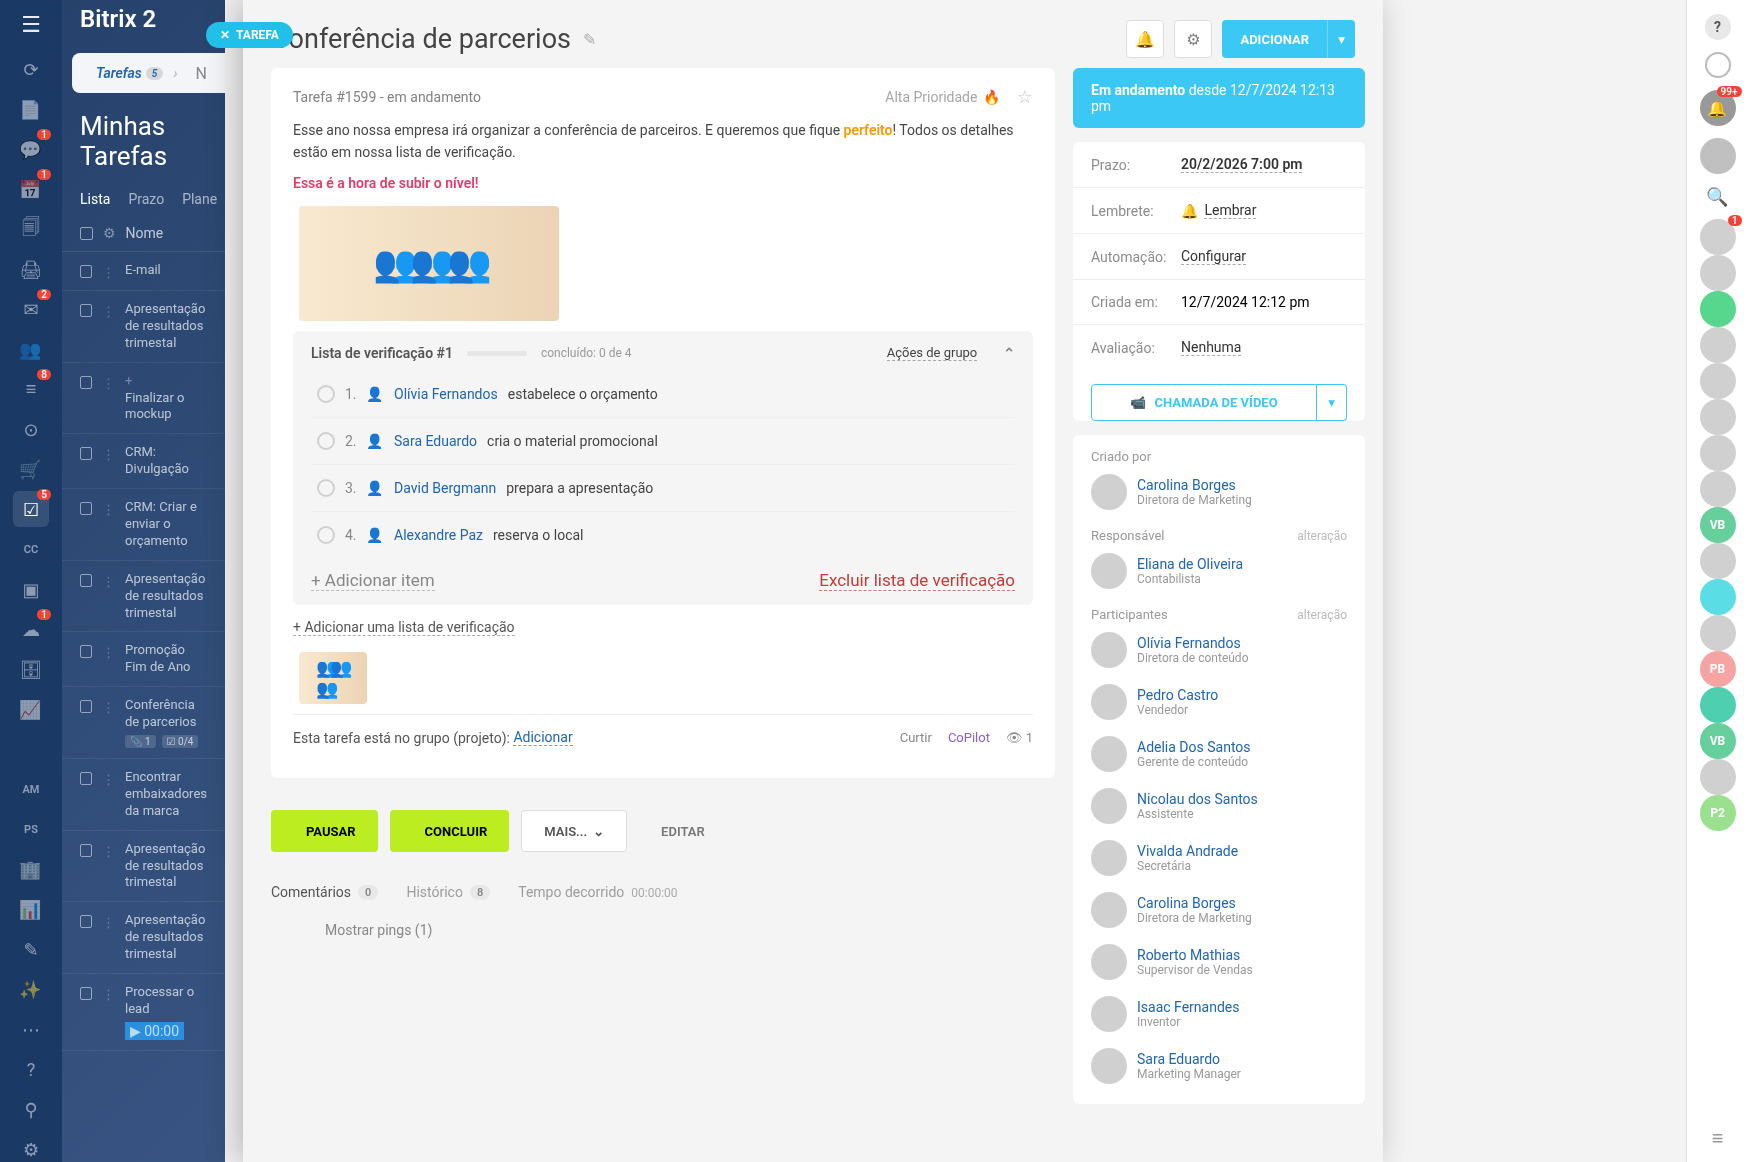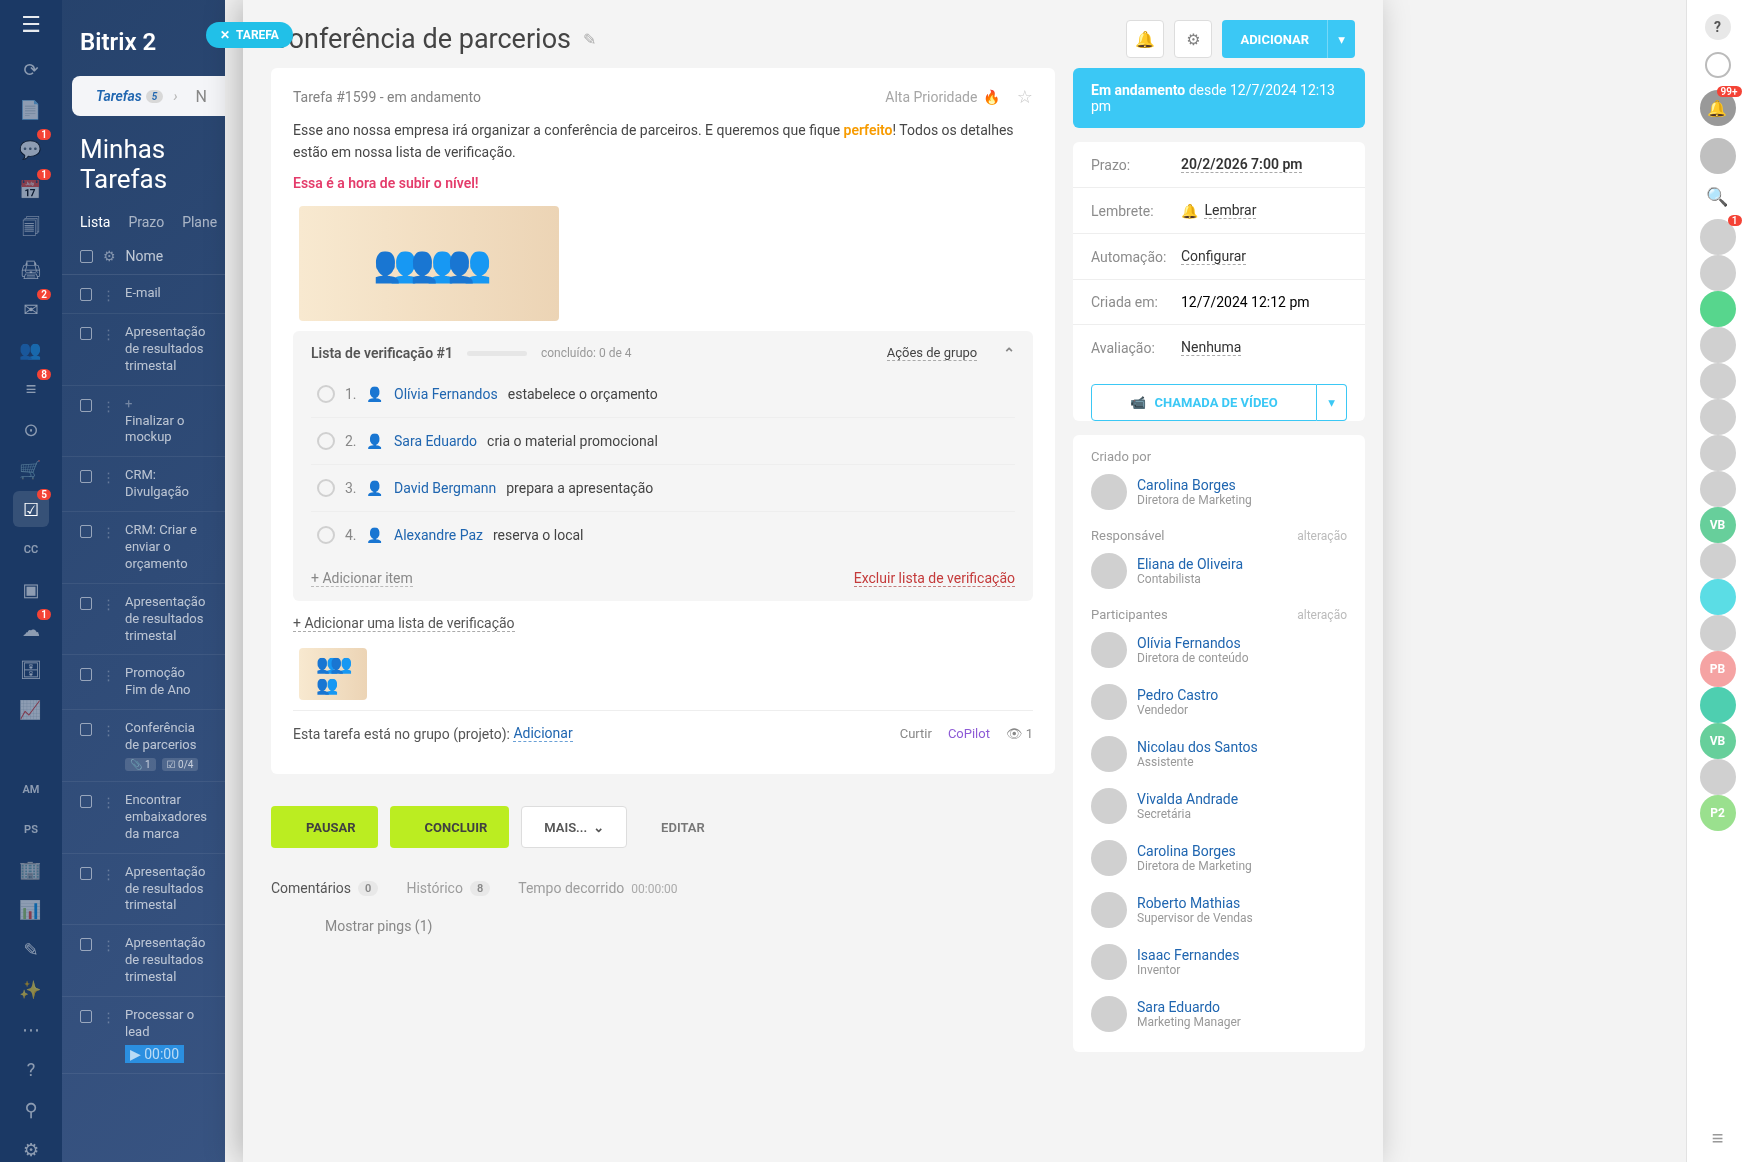--- a/index.html
+++ b/index.html
@@ -7,21 +7,21 @@
     
     
     .nav-rail { width: 62px; background: #1b3965; display: flex; flex-direction: column; align-items: center; padding-top: 12px; }
     .nav-rail .burger { color: #fff; font-size: 22px; margin-bottom: 14px; opacity: .9; }
     .nav-item { width: 36px; height: 36px; display: flex; align-items: center; justify-content: center; position: relative; margin-bottom: 4px; color: rgba(255,255,255,.5); font-size: 18px; border-radius: 6px; }
     .nav-item.active { background: rgba(255,255,255,.12); color: #fff; }
     .nav-item .badge { position: absolute; top: -2px; right: -2px; background: #f44336; color: #fff; font-size: 10px; border-radius: 8px; padding: 0 4px; font-weight: 600; min-width: 14px; text-align: center; }
     .nav-item .txt { font-size: 11px; font-weight: 600; }
     
     
-    .backdrop { width: 163px; background: linear-gradient(135deg, rgba(27,57,101,.95), rgba(40,70,120,.92)); color: #fff; position: relative; padding-top: 28px; }
+    .backdrop { width: 163px; background: linear-gradient(135deg, rgba(27,57,101,.95), rgba(40,70,120,.92)); color: #fff; position: relative; padding-top: 5px; }
     .backdrop .logo { font-size: 24px; font-weight: 600; padding: 0 18px 8px; }
     .backdrop .x-chip { position: absolute; top: 22px; left: 144px; z-index: 6; background: #21c0e8; color: #fff; padding: 6px 14px; border-radius: 16px; font-weight: 700; font-size: 12px; display: flex; align-items: center; gap: 6px; }
     .tabs-row { background: rgba(255,255,255,.95); color: #555; display: flex; align-items: center; border-radius: 8px 0 0 8px; margin-left: 10px; margin-top: 12px; height: 40px; padding-left: 12px; }
     .tabs-row .tab { font-weight: 600; color: #6c7781; font-size: 14px; padding: 10px 12px; display: flex; align-items: center; gap: 4px; }
     .tabs-row .tab .cnt { background: #d8d8d8; border-radius: 9px; font-size: 10px; padding: 1px 6px; }
     .tabs-row .tab.active { color: #2066b0; font-style: italic; }
     .backdrop h2 { font-size: 26px; font-weight: 400; padding: 18px 18px 6px; color: #fff; }
     .sub-tabs { display: flex; gap: 18px; padding: 14px 18px 8px; font-size: 14px; color: rgba(255,255,255,.6); }
     .sub-tabs .st.active { color: #fff; }
     .list-hdr { display: flex; align-items: center; gap: 10px; padding: 10px 18px; color: rgba(255,255,255,.7); font-size: 14px; border-bottom: 1px solid rgba(255,255,255,.1); }
@@ -62,37 +62,37 @@
     .cl-head .prog { font-size: 12px; font-weight: 400; color: #999; }
     .cl-head .progbar { width: 60px; height: 5px; background: #e6e6e6; border-radius: 3px; }
     .cl-head .actions { margin-left: auto; color: #444; font-size: 13px; font-weight: 400; border-bottom: 1px dashed #aaa; }
     .cl-head .chev { color: #888; }
     .cl-item { display: flex; align-items: center; gap: 10px; padding: 14px 6px; font-size: 14px; color: #444; border-top: 1px solid #eee; }
     .cl-item:first-of-type { border-top: none; margin-top: 10px; }
     .cl-item .radio { width: 18px; height: 18px; border: 2px solid #d0d0d0; border-radius: 50%; }
     .cl-item .num { color: #888; }
     .cl-item .pico { color: #a0a0a0; }
     .cl-item .pname { color: #2066b0; }
-    .cl-foot { display: flex; justify-content: space-between; margin-top: 12px; font-size: 14px; }
+    .cl-foot { display: flex; justify-content: space-between; margin-top: 12px; font-size: 17px; }
     .cl-foot .add-i { color: #888; border-bottom: 1px dashed #bbb; }
     .cl-foot .del { color: #c43a3a; border-bottom: 1px dashed #c47a7a; }
     .add-cl { display: block; margin-top: 14px; color: #555; font-size: 14px; border-bottom: 1px dashed #aaa; }
     
     .imgph.small { width: 68px; height: 52px; margin-top: 16px; margin-bottom: 10px; }
     .imgph.small::before { font-size: 18px; }
     
     .group-row { display: flex; align-items: center; padding: 14px 0; font-size: 14px; color: #444; }
     .group-row .lbl { color: #555; }
     .group-row .add { color: #2066b0; border-bottom: 1px dashed #6aa0d6; }
     .group-row .right-acts { margin-left: auto; display: flex; gap: 16px; color: #888; font-size: 13px; align-items: center; }
     .group-row .right-acts .cop { color: #8e5bd6; }
     
     .btn-row { display: flex; gap: 12px; padding: 18px 0; align-items: center; }
     .btn { height: 42px; padding: 0 22px; border-radius: 4px; font-weight: 700; font-size: 13px; border: none; display: flex; align-items: center; }
-    .btn.green { background: #bbed21; color: #404040; padding-left: 35px; }
+    .btn.green { background: #bbed21; color: #000000; padding-left: 35px; }
     .btn.outline { background: #fff; border: 1px solid #ddd; color: #555; font-weight: 600; }
     .btn.text { background: none; color: #777; font-weight: 600; }
     
     .comm-tabs { display: flex; gap: 28px; padding: 14px 0; font-size: 14px; }
     .comm-tab { display: flex; align-items: flex-end; gap: 7px; color: #555; }
     .comm-tab .b { background: #e8e8e8; color: #888; border-radius: 9px; padding: 1px 7px; font-size: 11px; font-weight: 600; }
     .comm-tab .t { color: #aaa; font-size: 12px; }
     .comm-tab.inactive { color: #9d9d9d; }
     .showpings { color: #888; font-size: 14px; padding: 8px 0 0 54px; }
     
@@ -534,20 +534,27 @@
             <div class="person">
               <div class="av"></div>
               <div>
                 <div class="pn">Pedro Castro</div>
                 <div class="pr">Vendedor</div>
               </div>
             </div>
             <div class="person">
               <div class="av"></div>
               <div>
+                <div class="pn">Adelia Dos Santos</div>
+                <div class="pr">Gerente de conteúdo</div>
+              </div>
+            </div>
+            <div class="person">
+              <div class="av"></div>
+              <div>
                 <div class="pn">Nicolau dos Santos</div>
                 <div class="pr">Assistente</div>
               </div>
             </div>
             <div class="person">
               <div class="av"></div>
               <div>
                 <div class="pn">Vivalda Andrade</div>
                 <div class="pr">Secretária</div>
               </div>

